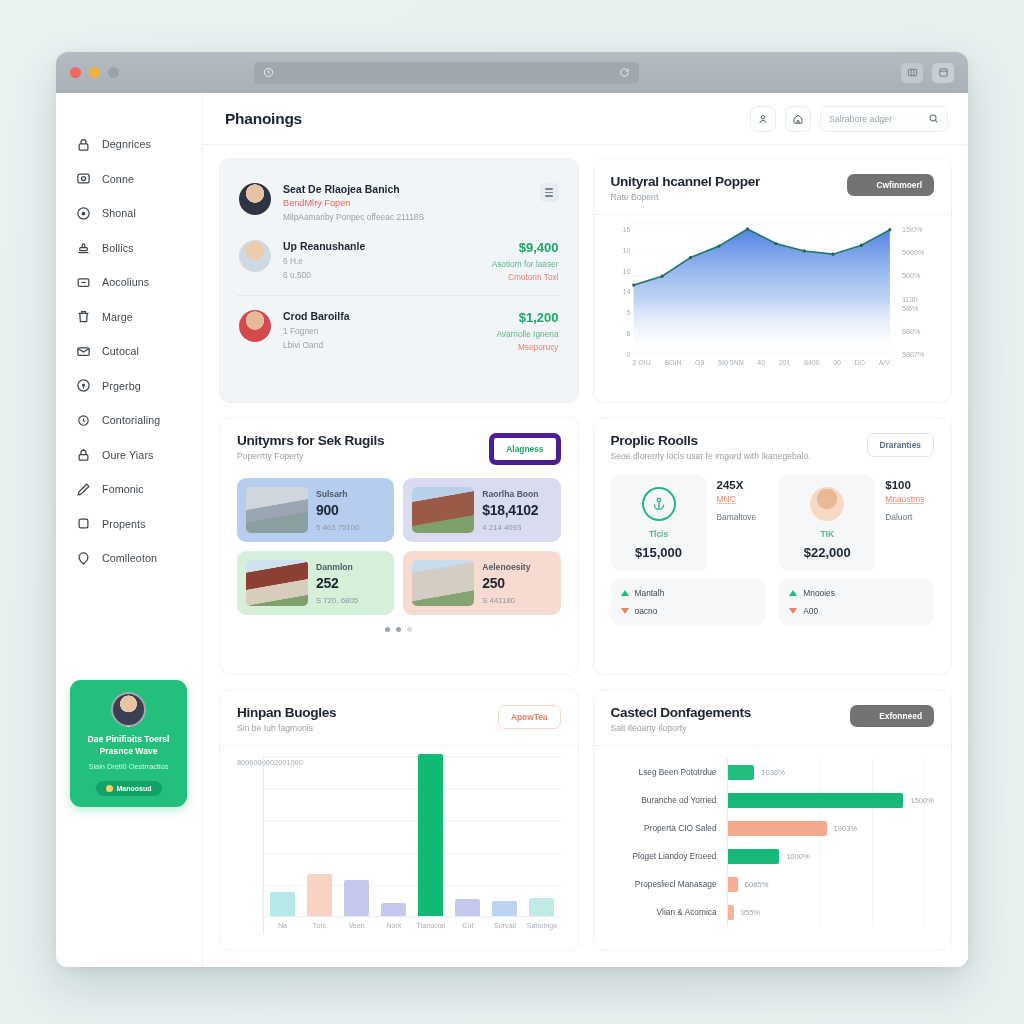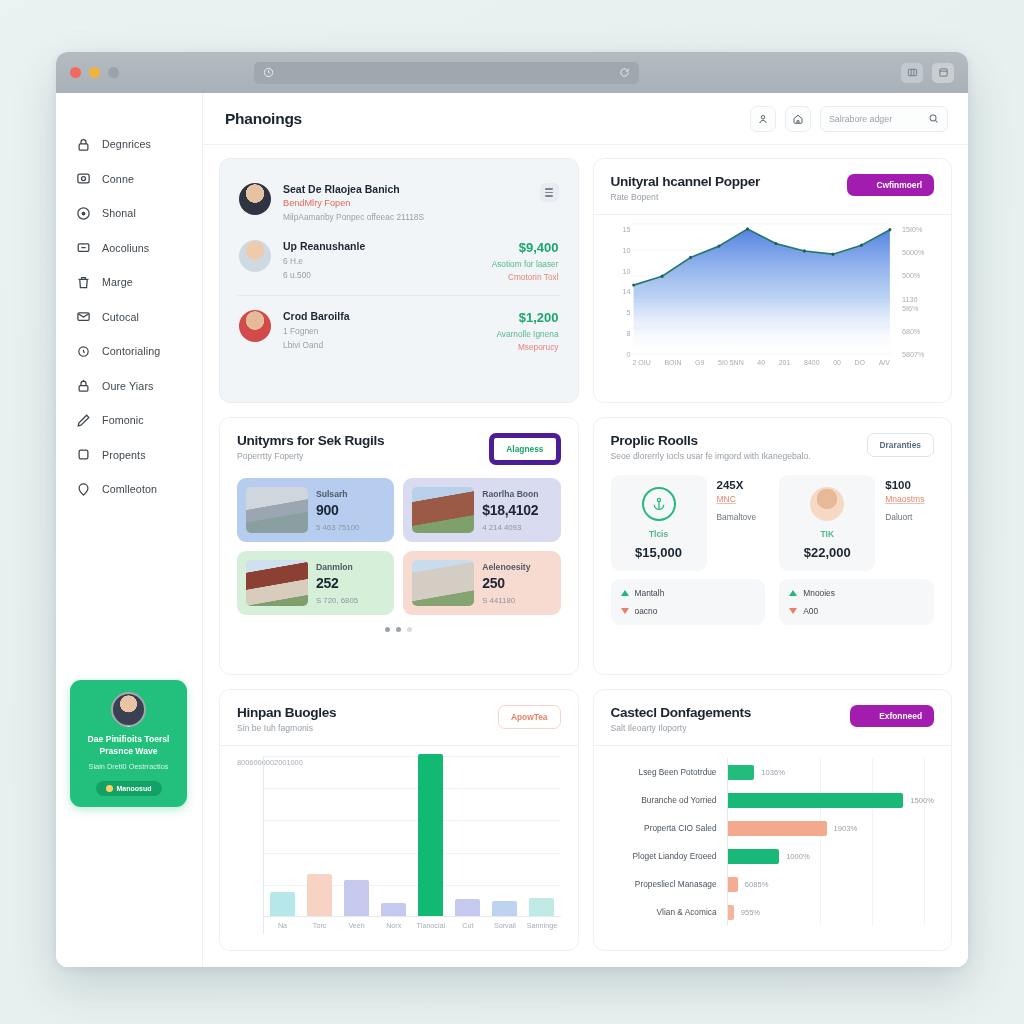--- a/index.html
+++ b/index.html
@@ -123,21 +123,21 @@
   }
   .card.soft { background: #f2f5f8; border-color: #e9eef2; }
 
   .card-head { display: flex; align-items: flex-start; }
   .card-title { font-size: 13.6px; font-weight: 700; color: #1b2430; letter-spacing: -.3px; }
   .card-sub { font-size: 8.6px; color: #98a0a8; margin-top: 3px; }
   .pill {
     margin-left: auto; font-size: 8.4px; font-weight: 600; padding: 6px 12px;
     border-radius: 7px; white-space: nowrap;
   }
-  .pill.solid { background: #a21caf; color: #fff; padding-left: 29px; }
+  .pill.solid { background: #737373; color: #fff; padding-left: 29px; }
   .pill.ghost-green { background: #fff; color: #1fa468; border: 5px solid #4c1d95; }
   .pill.ghost-blue { background: #fff; color: #5a6b84; border: 1px solid #dde3ea; }
   .pill.ghost-red { background: #fff; color: #e8826a; border: 1px solid #f6d6cc; }
 
   
   .listing { display: flex; align-items: flex-start; gap: 12px; padding: 9px 2px; }
   .listing + .listing { }
   .listing.sep { border-top: 1px solid #e3e9ee; margin-top: 4px; padding-top: 14px; }
   .lv-avatar { width: 32px; height: 32px; border-radius: 50%; flex: 0 0 32px; }
   .av1 { background: radial-gradient(circle at 50% 33%, #e7c2a2 0 34%, #2f3442 35% 100%), #b9c0c7; }
@@ -315,20 +315,30 @@
                 <svg width="15" height="15" viewBox="0 0 24 24" fill="none" stroke="currentColor" stroke-width="2">
                   <circle cx="12" cy="12" r="9"></circle>
                   <circle cx="12" cy="12" r="3" fill="currentColor" stroke="none"></circle>
                 </svg>
               </span>
             <span class="nav-label">Shonal</span>
           </div>
           <div class="nav-item">
             <span class="ico">
                 <svg width="15" height="15" viewBox="0 0 24 24" fill="none" stroke="currentColor" stroke-width="2">
+                  <path d="M4 20h16"></path>
+                  <rect x="6" y="12" width="12" height="5" rx="1.5"></rect>
+                  <path d="M10 12V8a2 2 0 1 1 4 0v4"></path>
+                </svg>
+              </span>
+            <span class="nav-label">Bollics</span>
+          </div>
+          <div class="nav-item">
+            <span class="ico">
+                <svg width="15" height="15" viewBox="0 0 24 24" fill="none" stroke="currentColor" stroke-width="2">
                   <rect x="3.5" y="6" width="17" height="12" rx="2"></rect>
                   <path d="M8.5 12h7"></path>
                 </svg>
               </span>
             <span class="nav-label">Aocoliuns</span>
           </div>
           <div class="nav-item">
             <span class="ico">
                 <svg width="15" height="15" viewBox="0 0 24 24" fill="none" stroke="currentColor" stroke-width="2">
                   <path d="M4 7h16"></path>
@@ -339,20 +349,30 @@
             <span class="nav-label">Marge</span>
           </div>
           <div class="nav-item">
             <span class="ico">
                 <svg width="15" height="15" viewBox="0 0 24 24" fill="none" stroke="currentColor" stroke-width="2">
                   <rect x="3" y="6" width="18" height="12" rx="2"></rect>
                   <path d="M3.5 7.5L12 13l8.5-5.5"></path>
                 </svg>
               </span>
             <span class="nav-label">Cutocal</span>
+          </div>
+          <div class="nav-item">
+            <span class="ico">
+                <svg width="15" height="15" viewBox="0 0 24 24" fill="none" stroke="currentColor" stroke-width="2">
+                  <circle cx="12" cy="12" r="9"></circle>
+                  <circle cx="12" cy="11" r="2.4" fill="currentColor" stroke="none"></circle>
+                  <path d="M12 13v4"></path>
+                </svg>
+              </span>
+            <span class="nav-label">Prgerbg</span>
           </div>
           <div class="nav-item">
             <span class="ico">
                 <svg width="15" height="15" viewBox="0 0 24 24" fill="none" stroke="currentColor" stroke-width="1.8">
                   <circle cx="12" cy="12" r="7.5"></circle>
                   <path d="M12 9v3.5l2 1.2"></path>
                 </svg>
               </span>
             <span class="nav-label">Contorialing</span>
           </div>

